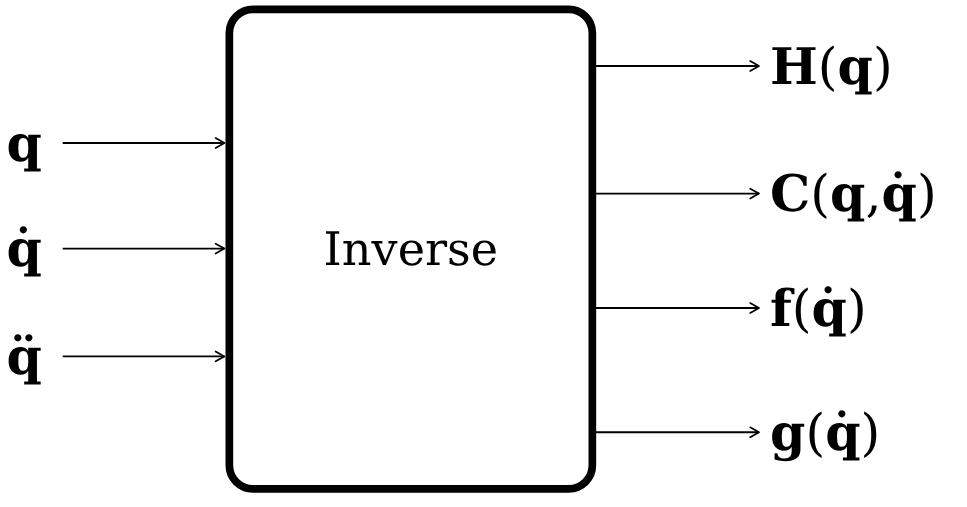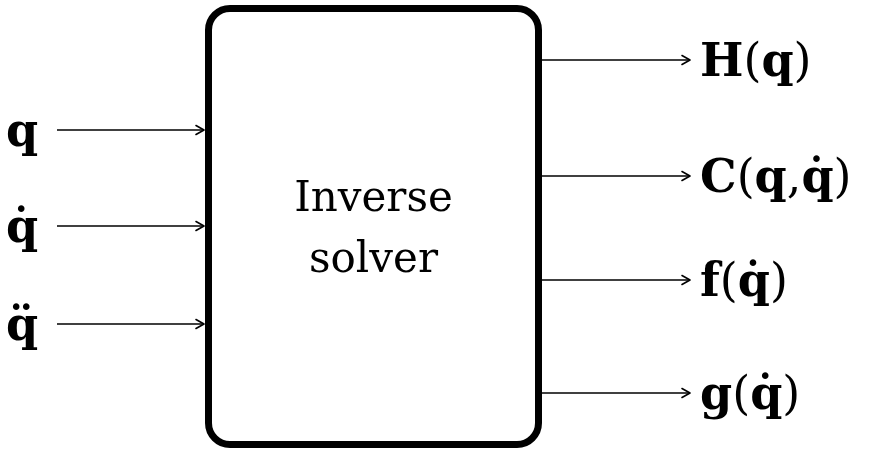--- a/index.html
+++ b/index.html
@@ -74,21 +74,20 @@
     <line x1="57" y1="324" x2="204" y2="324" stroke="#000000" stroke-width="1.7" marker-end="url(#arrowhead)"></line>
 
     <line x1="540" y1="60" x2="690" y2="60" stroke="#000000" stroke-width="1.7" marker-end="url(#arrowhead)"></line>
     <line x1="540" y1="176" x2="690" y2="176" stroke="#000000" stroke-width="1.7" marker-end="url(#arrowhead)"></line>
     <line x1="540" y1="280" x2="690" y2="280" stroke="#000000" stroke-width="1.7" marker-end="url(#arrowhead)"></line>
     <line x1="540" y1="393" x2="690" y2="393" stroke="#000000" stroke-width="1.7" marker-end="url(#arrowhead)"></line>
   </svg>
 
   <div class="block">
     <div class="block-line">Inverse</div>
-    <div class="block-line">solver</div>
   </div>
 
   <div class="math-label in-label" style="top:100px">
       <span class="mbold">q</span>
     </div>
   <div class="math-label in-label" style="top:196px">
       <span class="mbold">q̇</span>
     </div>
   <div class="math-label in-label" style="top:294px">
       <span class="mbold">q̈</span>

